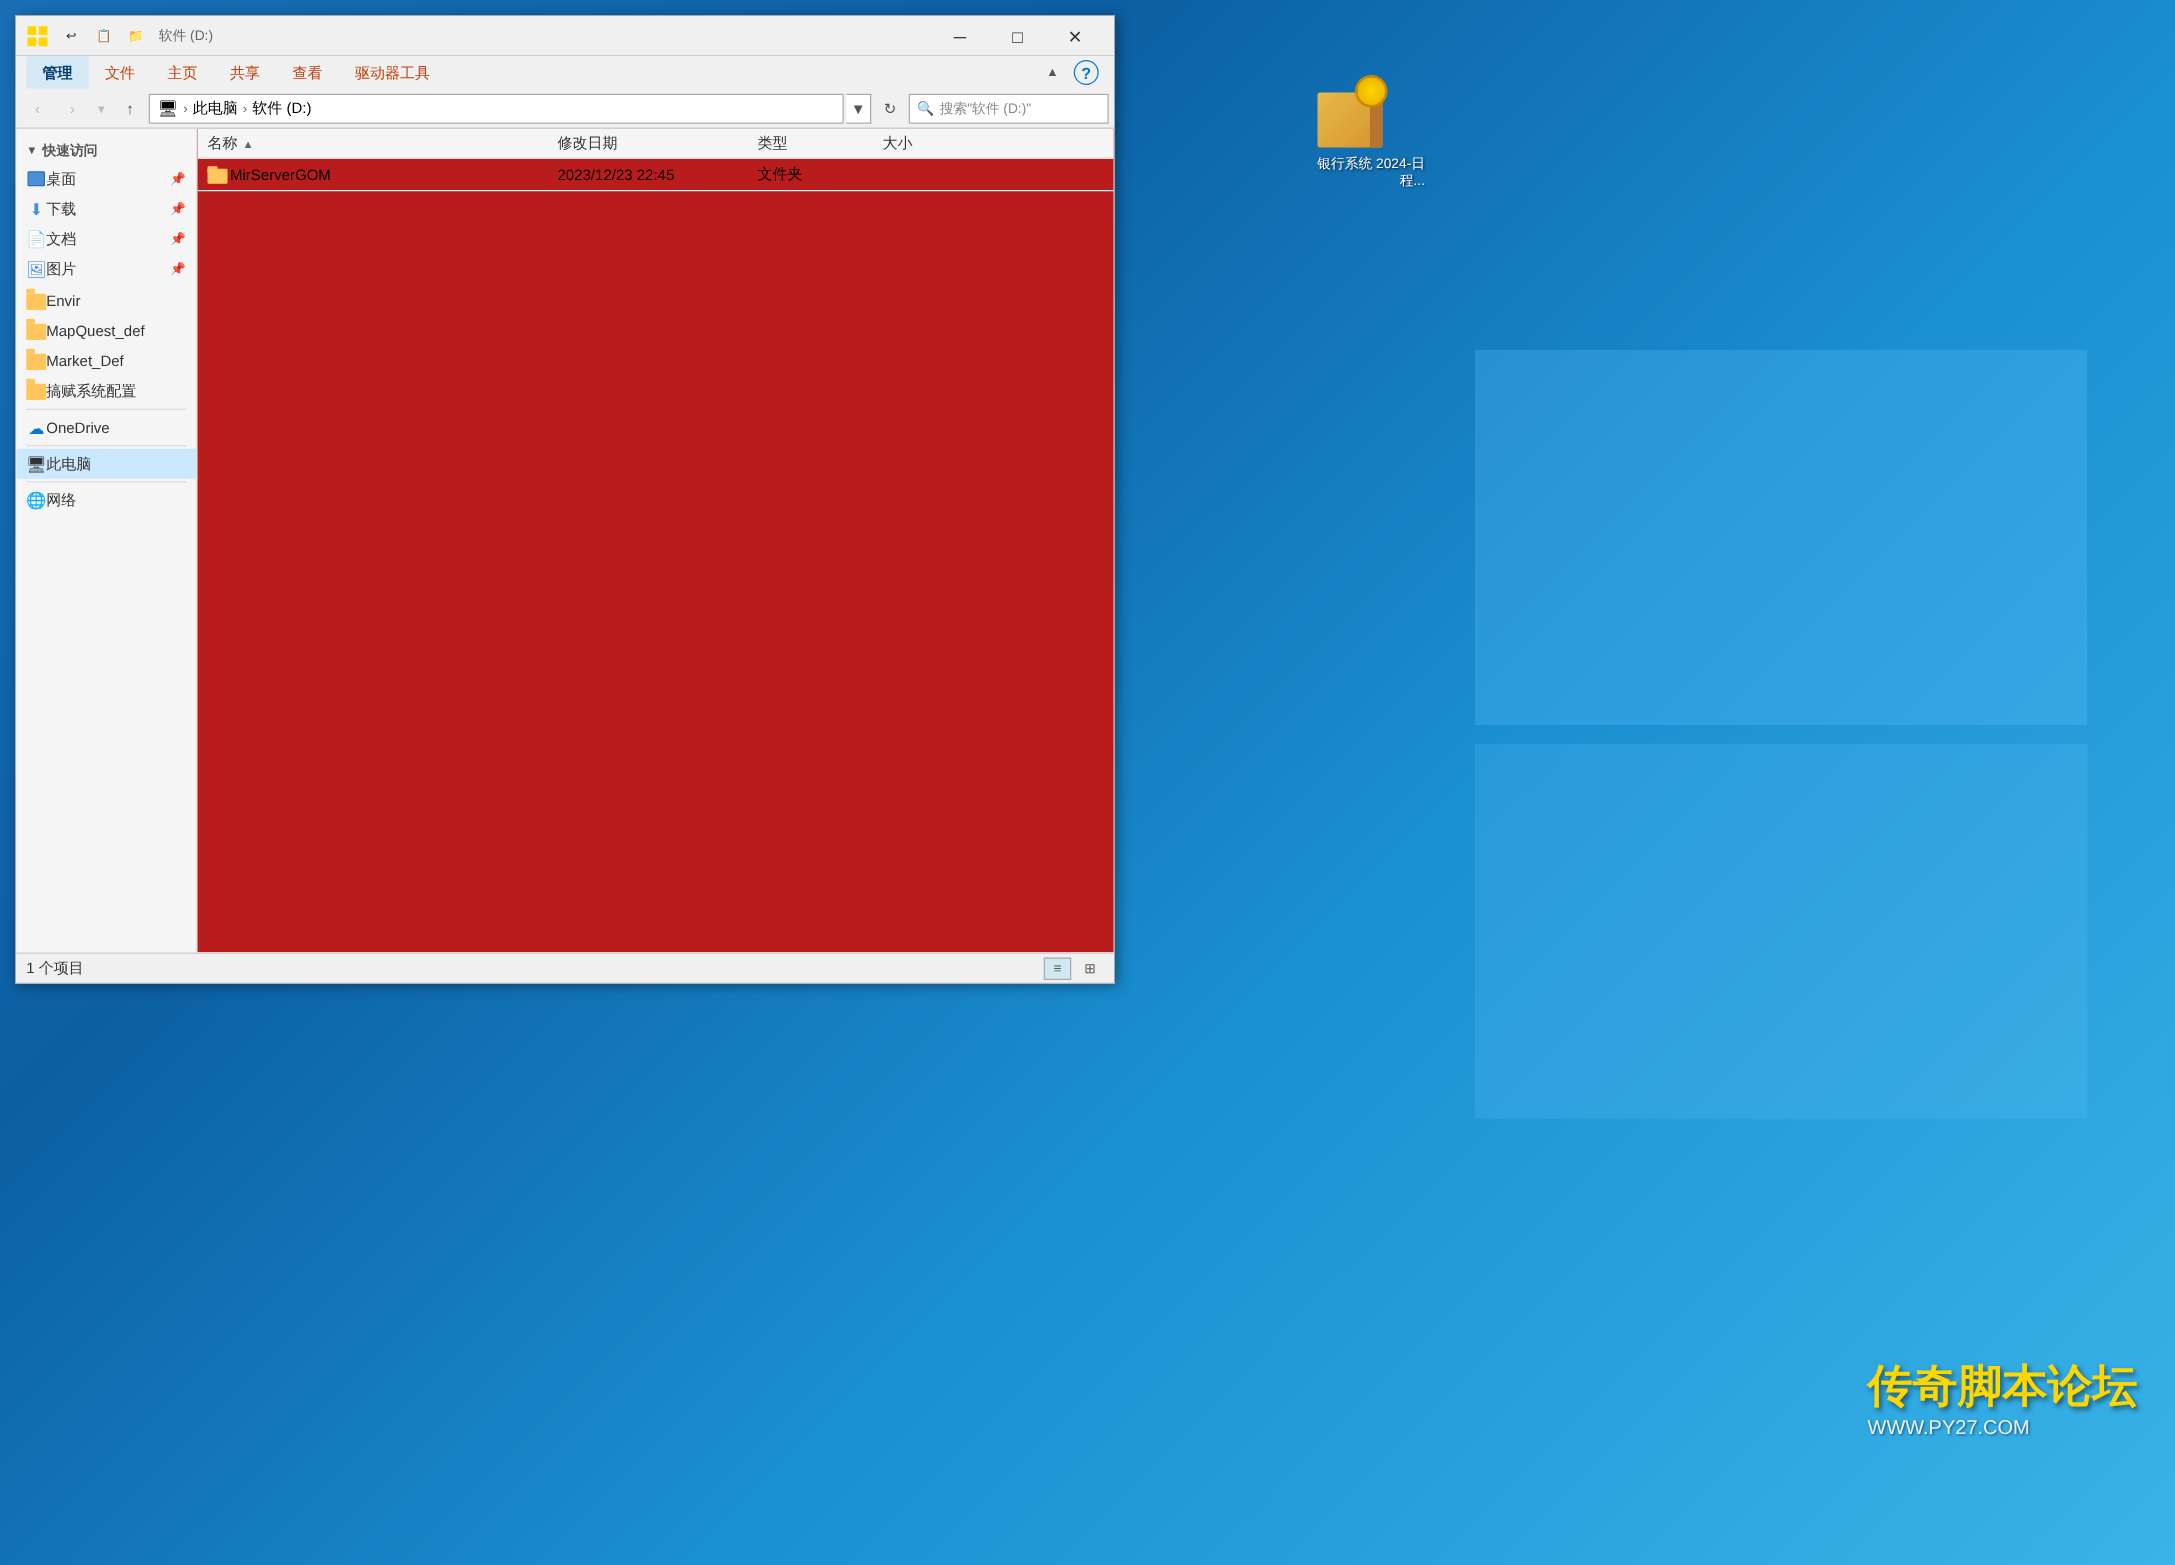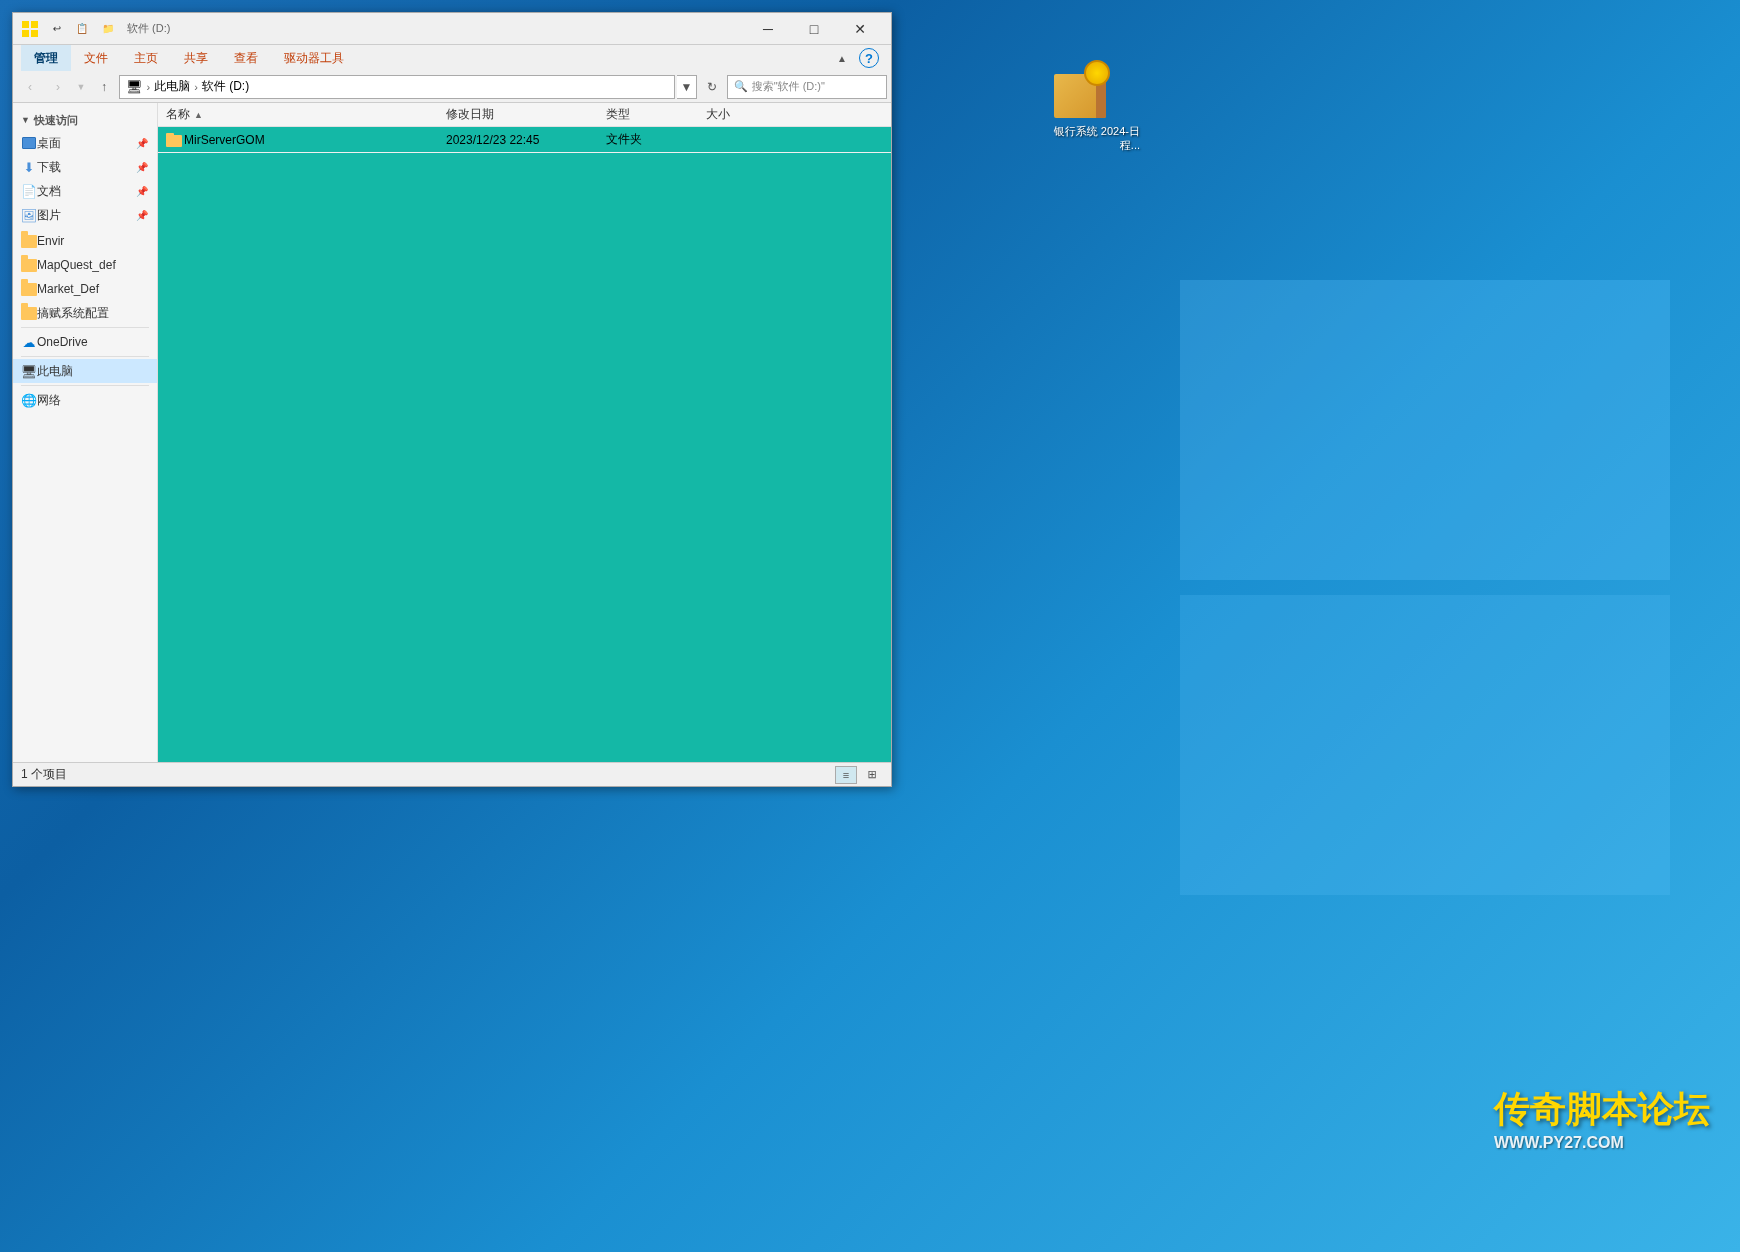--- a/index.html
+++ b/index.html
@@ -268,21 +268,21 @@
     }
     .sidebar-divider {
       height: 1px;
       background: #ddd;
       margin: 2px 8px;
     }
 
     
     .file-list {
       flex: 1;
-      background: #14b8a6;
+      background: #b91c1c;
       overflow-y: auto;
       padding: 0;
     }
     .file-list-header {
       height: 24px;
       display: flex;
       align-items: center;
       border-bottom: 1px solid #e0e0e0;
       background: #f5f5f5;
       font-size: 12px;
@@ -467,21 +467,20 @@
     .watermark-cn {
       font-size: 36px;
       color: #ffd700;
       text-shadow: 2px 2px 4px rgba(0,0,0,0.5);
       font-weight: bold;
     }
     .watermark-url {
       font-size: 16px;
       color: rgba(255,255,255,0.9);
       text-shadow: 1px 1px 2px rgba(0,0,0,0.5);
-      font-weight: bold;
     }
   </style>
 </head>
 <body>
 
 <div class="desktop">
 
   <div class="win-logo-shape">
     <div class="win-top"></div>
     <div class="win-bottom"></div>

